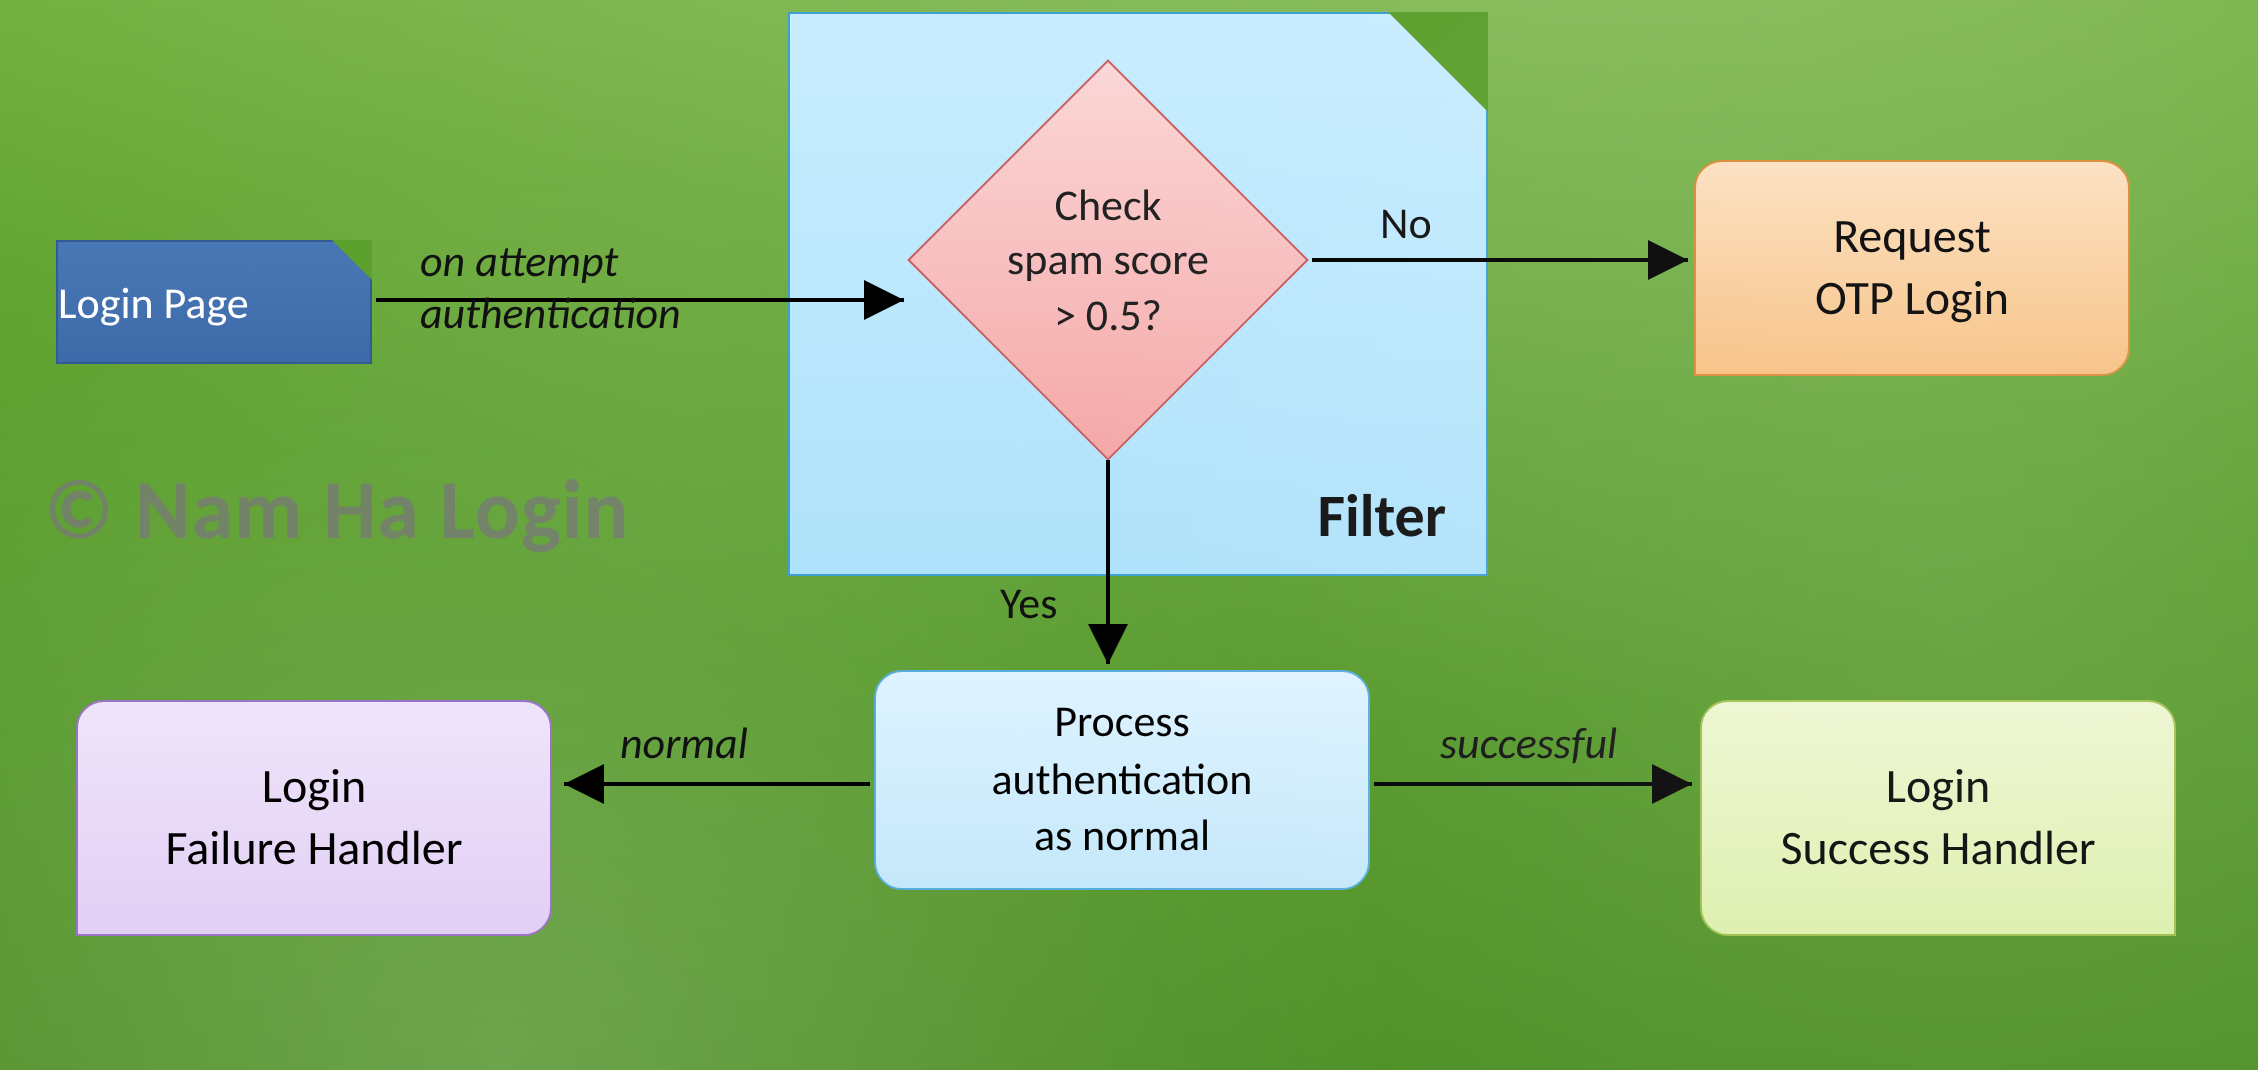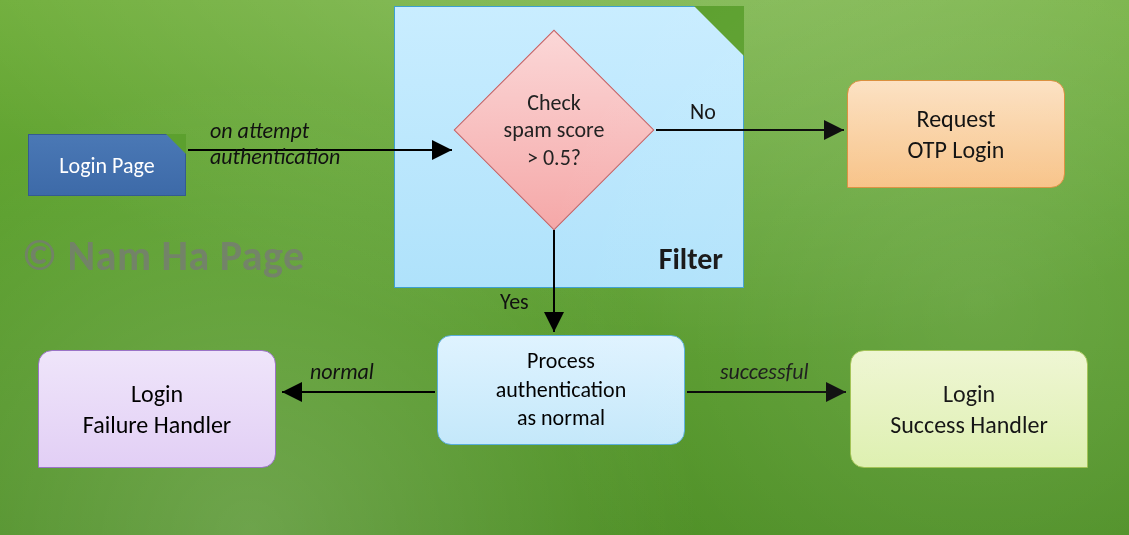--- a/index.html
+++ b/index.html
@@ -37,25 +37,23 @@
 
   .abs { position: absolute; }
 
   
   .login-page {
     left: 28px; top: 120px;
     width: 158px; height: 62px;
     background: linear-gradient(180deg, #4a78b5 0%, #3d6aa8 100%);
     border: 1.5px solid #345b91;
     color: #fff;
-    text-align: center;
     line-height: 62px;
     font-size: 22px;
     box-sizing: border-box;
-    margin-top: 14px;
   }
   .login-page .fold {
     position: absolute;
     right: -1px; top: -1px;
     width: 0; height: 0;
     border-top: 20px solid #5ca02e;
     border-left: 20px solid transparent;
   }
 
   
@@ -225,21 +223,21 @@
   </div>
 
   <div class="abs failure">
     <span>Login<br>Failure Handler</span>
   </div>
 
   <div class="abs success">
     <span>Login<br>Success Handler</span>
   </div>
 
-  <div class="watermark">© Nam Ha Page</div>
+  <div class="watermark">© Nam Ha Login</div>
 
   <svg class="arrows">
     <defs>
       <marker id="arrowR" markerWidth="12" markerHeight="12" refX="10" refY="5" orient="auto">
         <path d="M0,0 L10,5 L0,10 Z" fill="#000"></path>
       </marker>
       <marker id="arrowL" markerWidth="12" markerHeight="12" refX="2" refY="5" orient="auto">
         <path d="M12,0 L2,5 L12,10 Z" fill="#000"></path>
       </marker>
     </defs>

